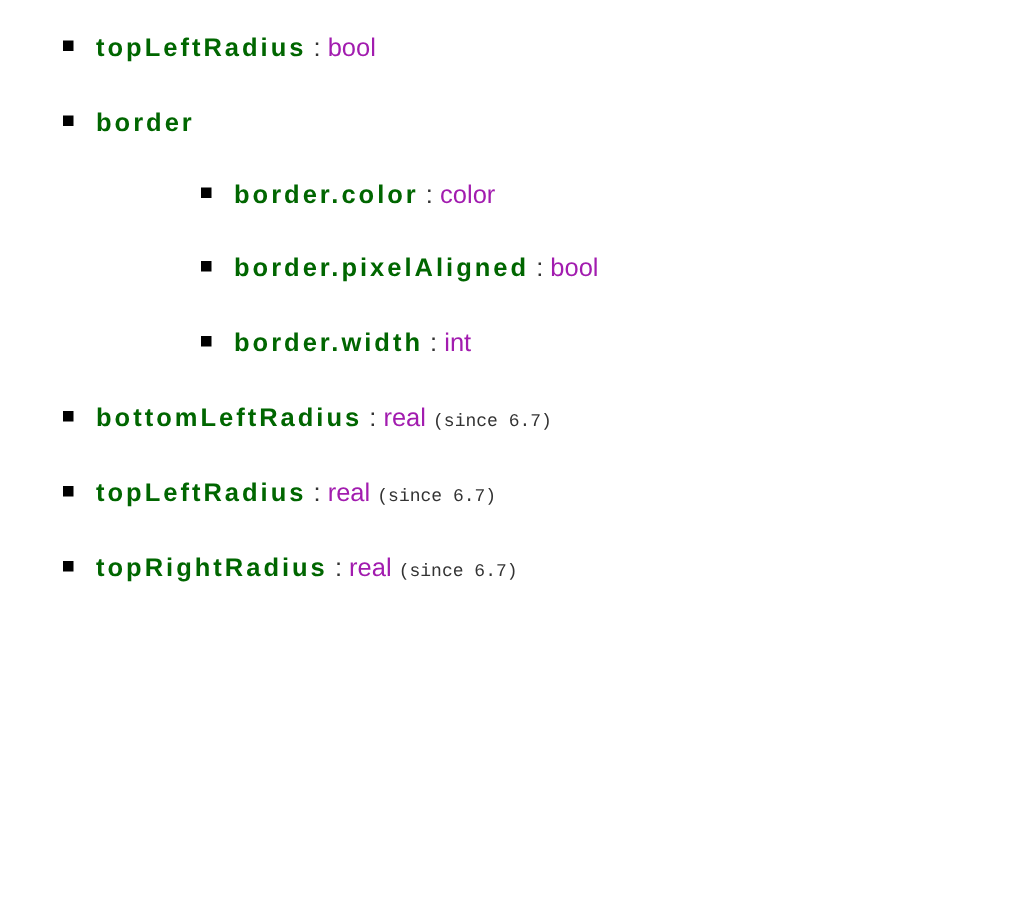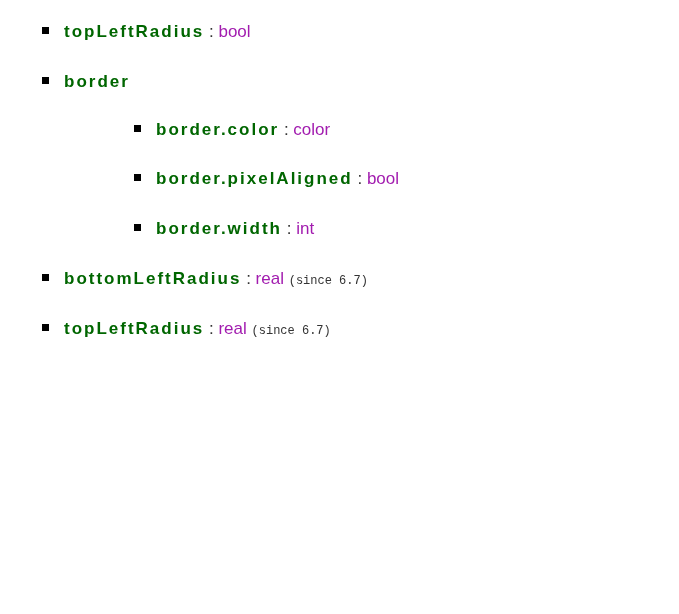--- a/index.html
+++ b/index.html
@@ -88,13 +88,16 @@
         <span class="prop-name">border.width</span><span class="colon"> : </span><span class="prop-type">int</span>
       </li>
     </ul>
   </li>
   <li>
     <span class="prop-name">bottomLeftRadius</span><span class="colon"> : </span><span class="prop-type">real</span> <span class="since-note">(since 6.7)</span>
   </li>
   <li>
     <span class="prop-name">topLeftRadius</span><span class="colon"> : </span><span class="prop-type">real</span> <span class="since-note">(since 6.7)</span>
   </li>
+  <li>
+    <span class="prop-name">topRightRadius</span><span class="colon"> : </span><span class="prop-type">real</span> <span class="since-note">(since 6.7)</span>
+  </li>
 </ul>
 
 </body></html>

